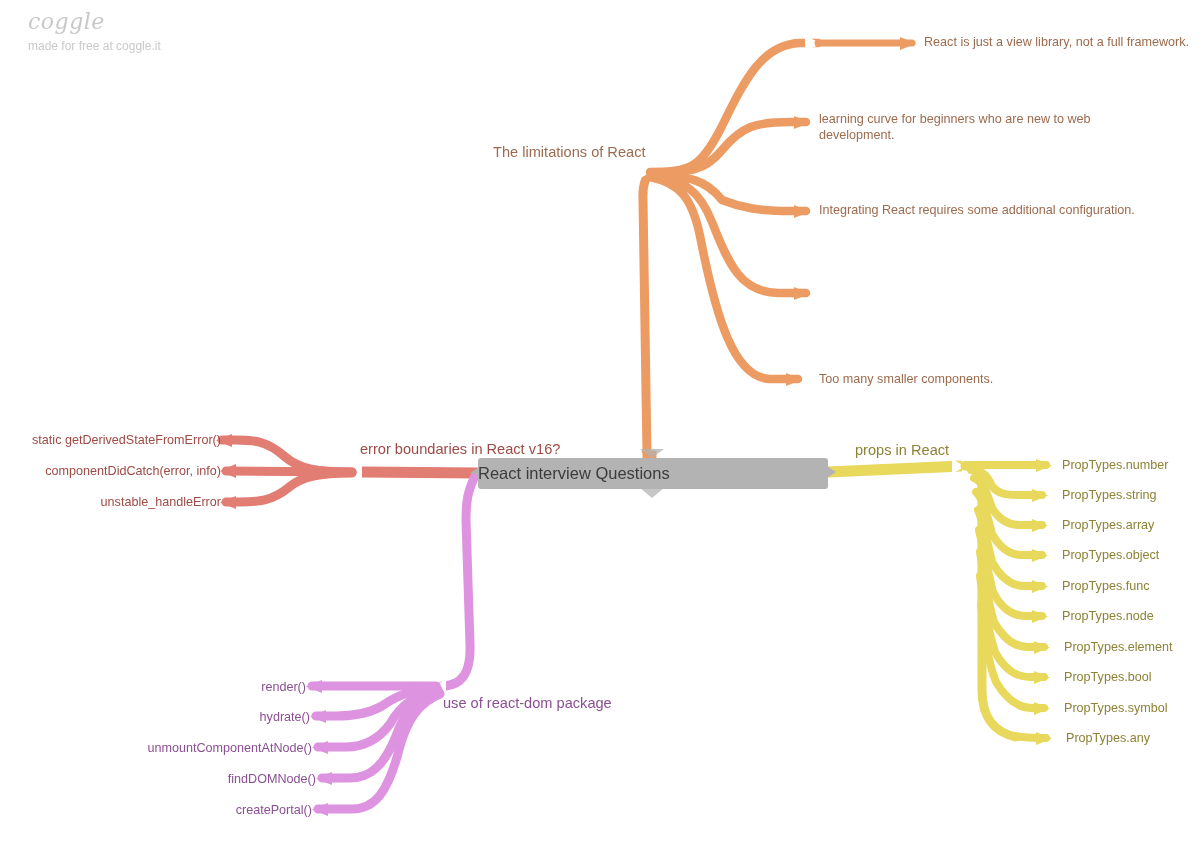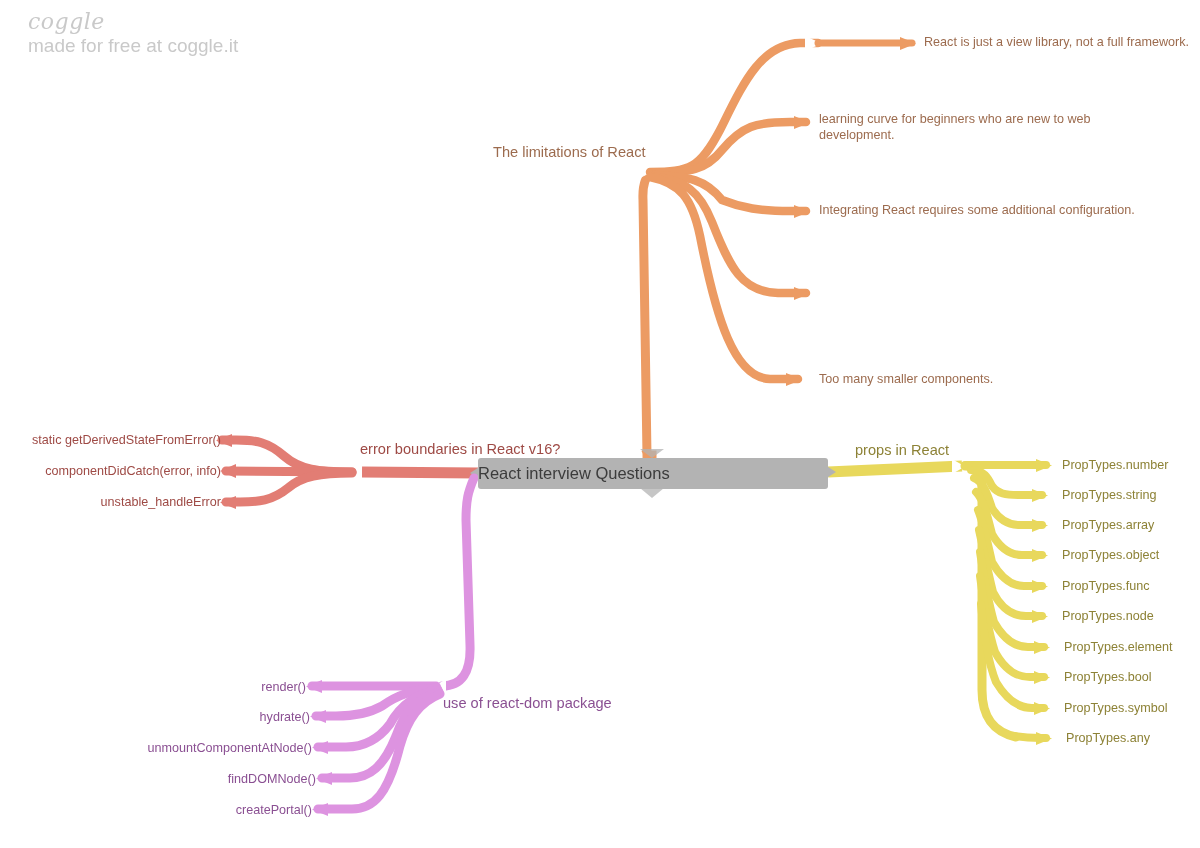--- a/index.html
+++ b/index.html
@@ -38,21 +38,21 @@
   .brand-logo {
     font-family: "DejaVu Serif", serif;
     font-style: italic;
     font-size: 22px;
     color: #c9c9c9;
     letter-spacing: 0.5px;
     line-height: 24px;
   }
   .brand-sub {
     font-family: "Liberation Sans", sans-serif;
-    font-size: 19px;
+    font-size: 12px;
     color: #c9c9c9;
     line-height: 20px;
     margin-top: 2px;
   }
   
   .center-node {
     position: absolute;
     left: 478px;
     top: 458px;
     width: 350px;

